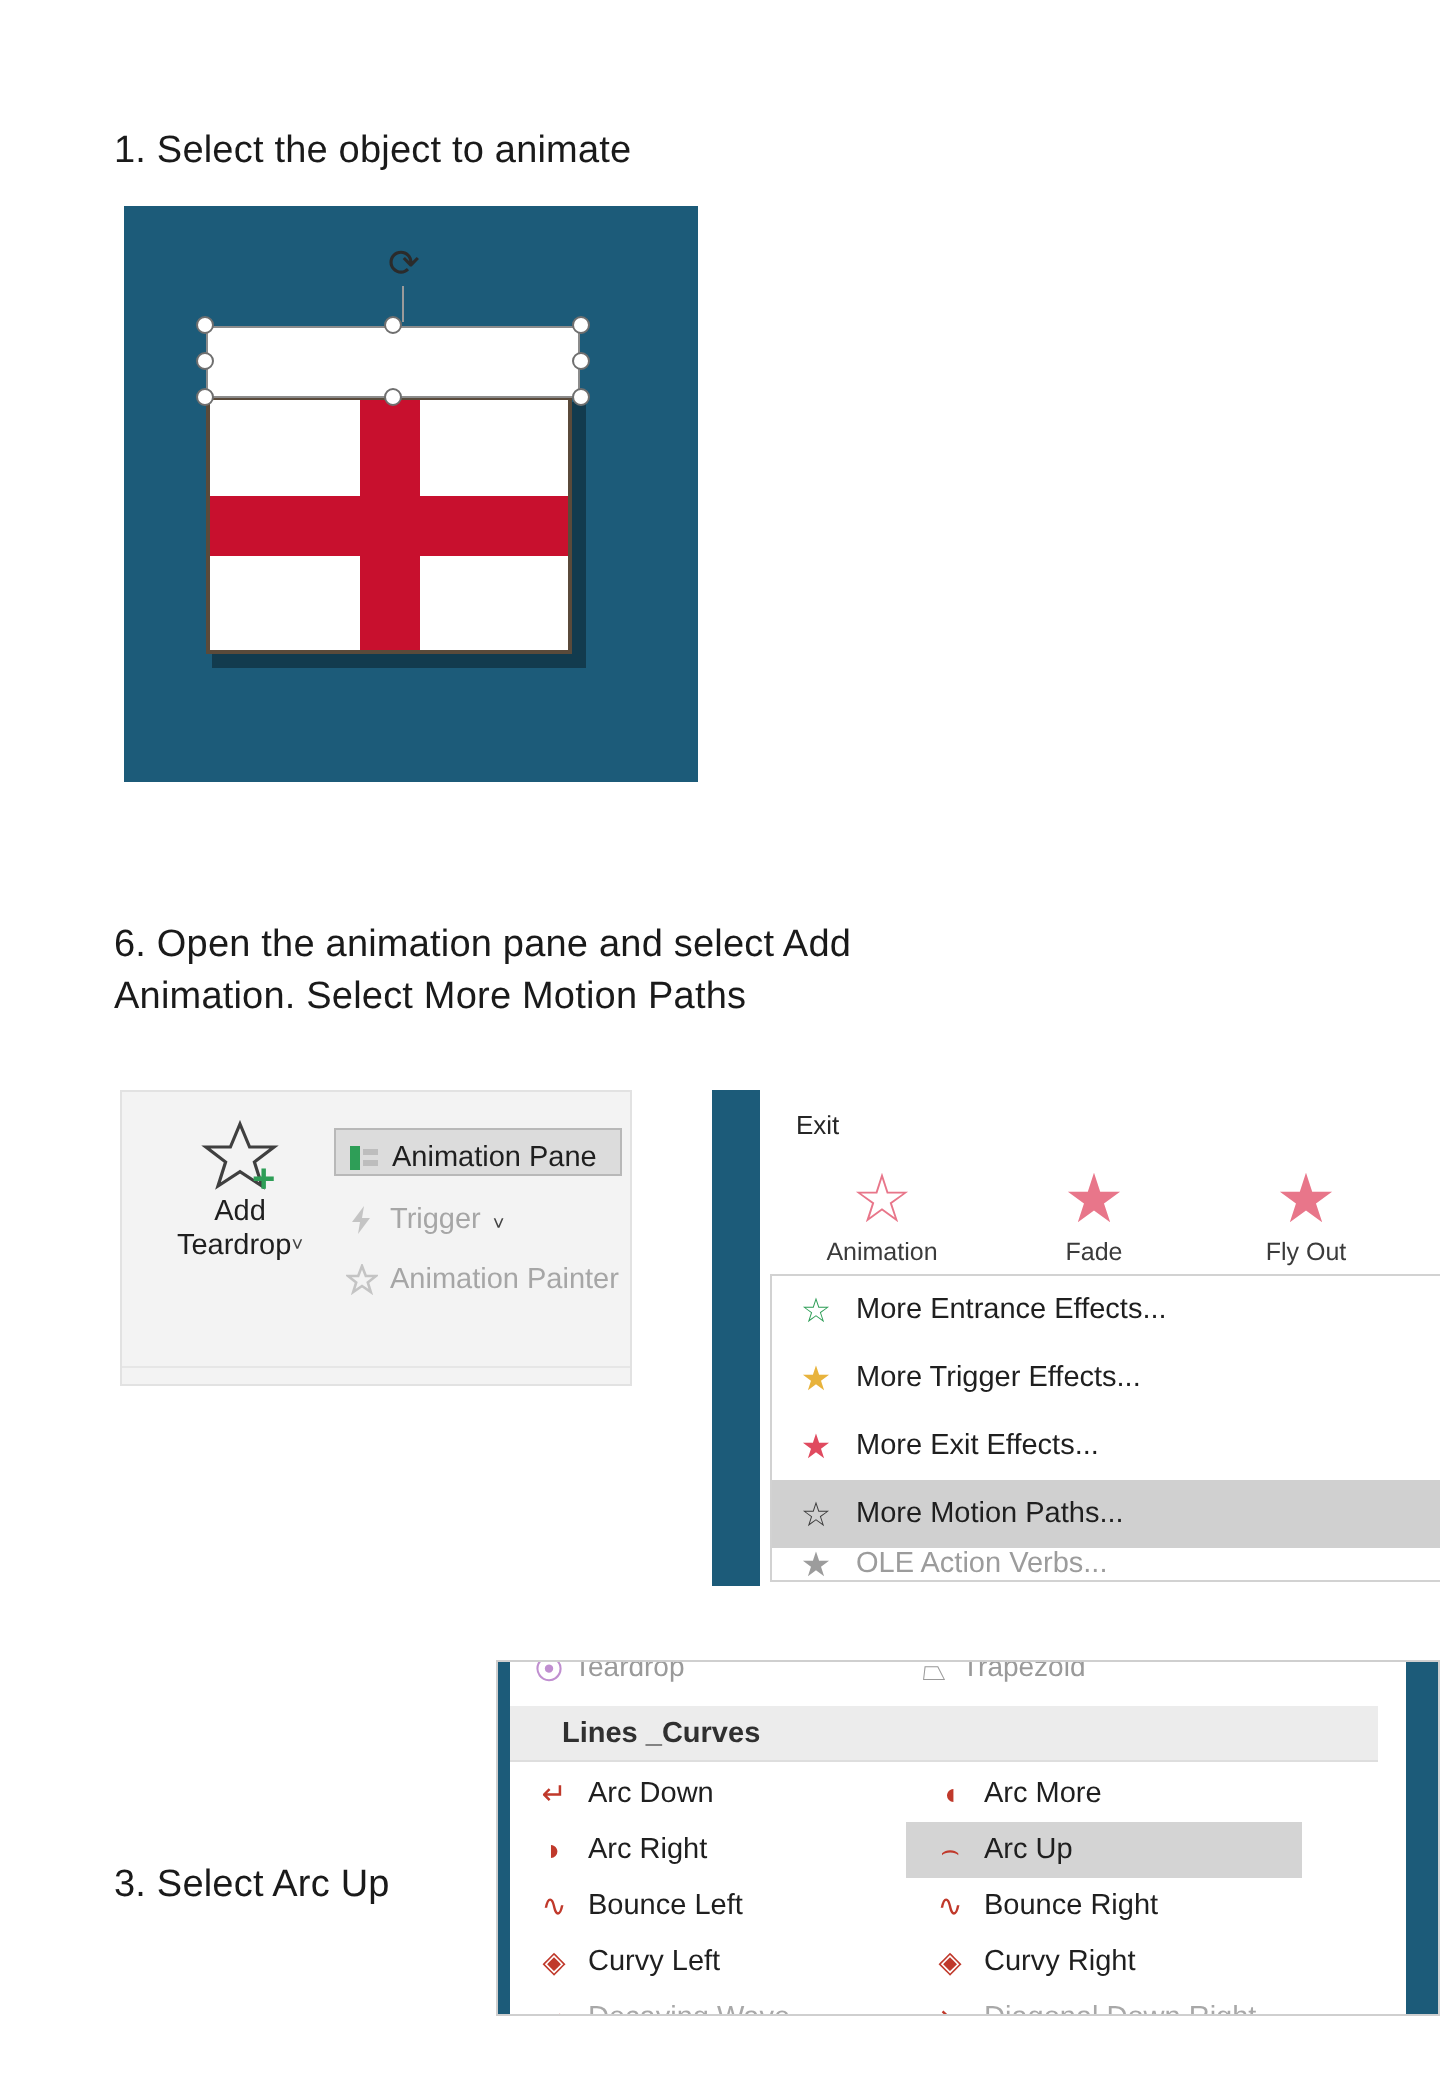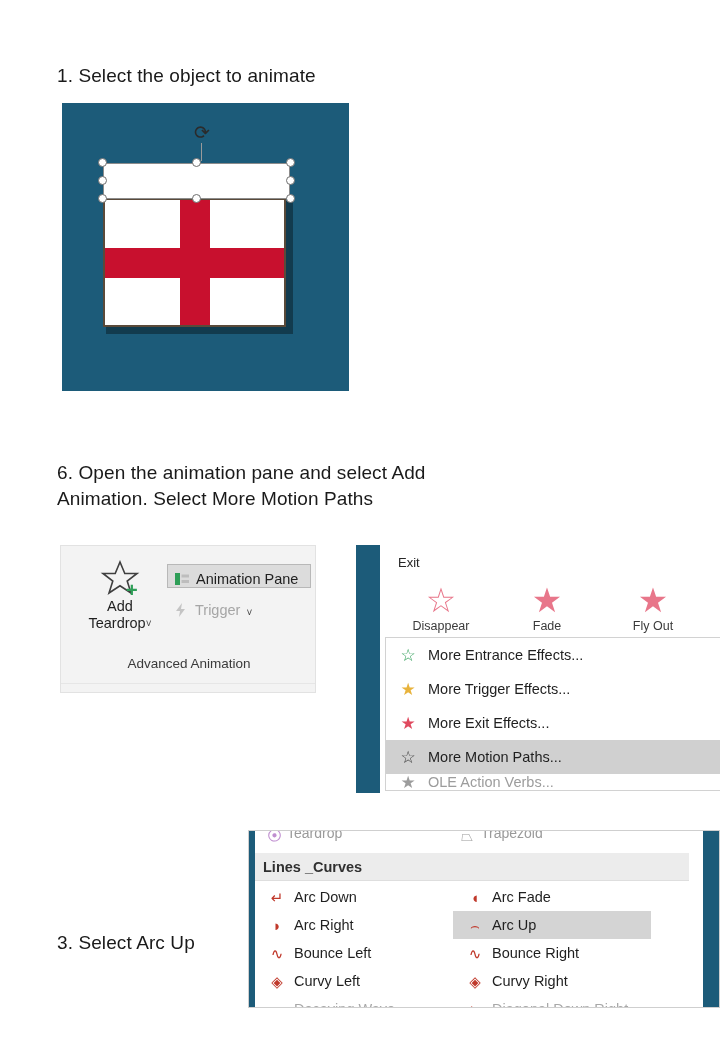--- a/index.html
+++ b/index.html
@@ -348,21 +348,21 @@
   #lines-curves-header {
     position: absolute;
     left: 6px;
     top: 22px;
     width: 436px;
     height: 28px;
     background: #ececec;
     border-bottom: 1px solid #dedede;
     display: flex;
     align-items: center;
-    padding-left: 8px;
+    padding-left: 26px;
     font-size: 14.5px;
     font-weight: bold;
     color: #303030;
     box-sizing: border-box;
   }
   .mp-grid {
     position: absolute;
     left: 6px;
     top: 52px;
     width: 436px;
@@ -446,33 +446,40 @@
   <div class="ribbon-item" id="trigger-item">
     <span class="mini-icon">
       <svg width="16" height="16" viewBox="0 0 16 16" aria-hidden="true">
         <polygon points="9,1 3,9 7,9 6,15 12,7 8,7" fill="#c4c4c4"></polygon>
       </svg>
     </span>
     <span>Trigger</span>
     <span class="add-anim-caret">˅</span>
   </div>
 
-
-  <div id="ribbon-group-label">Advanced Animation</div>
+  <div class="ribbon-item" id="animation-painter-item">
+    <span class="mini-icon">
+      <svg width="16" height="16" viewBox="0 0 16 16" aria-hidden="true">
+        <polygon points="8,1 9.9,6 15,6 10.9,9.2 12.4,14 8,11 3.6,14 5.1,9.2 1,6 6.1,6" fill="none" stroke="#c4c4c4" stroke-width="1.3"></polygon>
+      </svg>
+    </span>
+    <span>Animation Painter</span>
+  </div>
+
   <div class="ribbon-bottom-line"></div>
 </div>
 
 <div id="effects-gallery">
   <div class="gallery-sidebar"></div>
   <div id="exit-label">Exit</div>
 
   <div class="exit-icon-row">
     <div class="exit-icon i1">
       <span class="glyph">☆</span>
-      <span>Disappear</span>
+      <span>Animation</span>
     </div>
     <div class="exit-icon i2">
       <span class="glyph">★</span>
       <span>Fade</span>
     </div>
     <div class="exit-icon i3">
       <span class="glyph">★</span>
       <span>Fly Out</span>
     </div>
   </div>
@@ -517,21 +524,21 @@
 
   <div class="mp-grid">
 
     <div class="mp-row">
       <div class="mp-cell">
         <span class="glyph">↵</span>
         <span>Arc Down</span>
       </div>
       <div class="mp-cell">
         <span class="glyph">◖</span>
-        <span>Arc Fade</span>
+        <span>Arc More</span>
       </div>
     </div>
 
     <div class="mp-row">
       <div class="mp-cell">
         <span class="glyph">◗</span>
         <span>Arc Right</span>
       </div>
       <div class="mp-cell selected">
         <span class="glyph">⌢</span>

